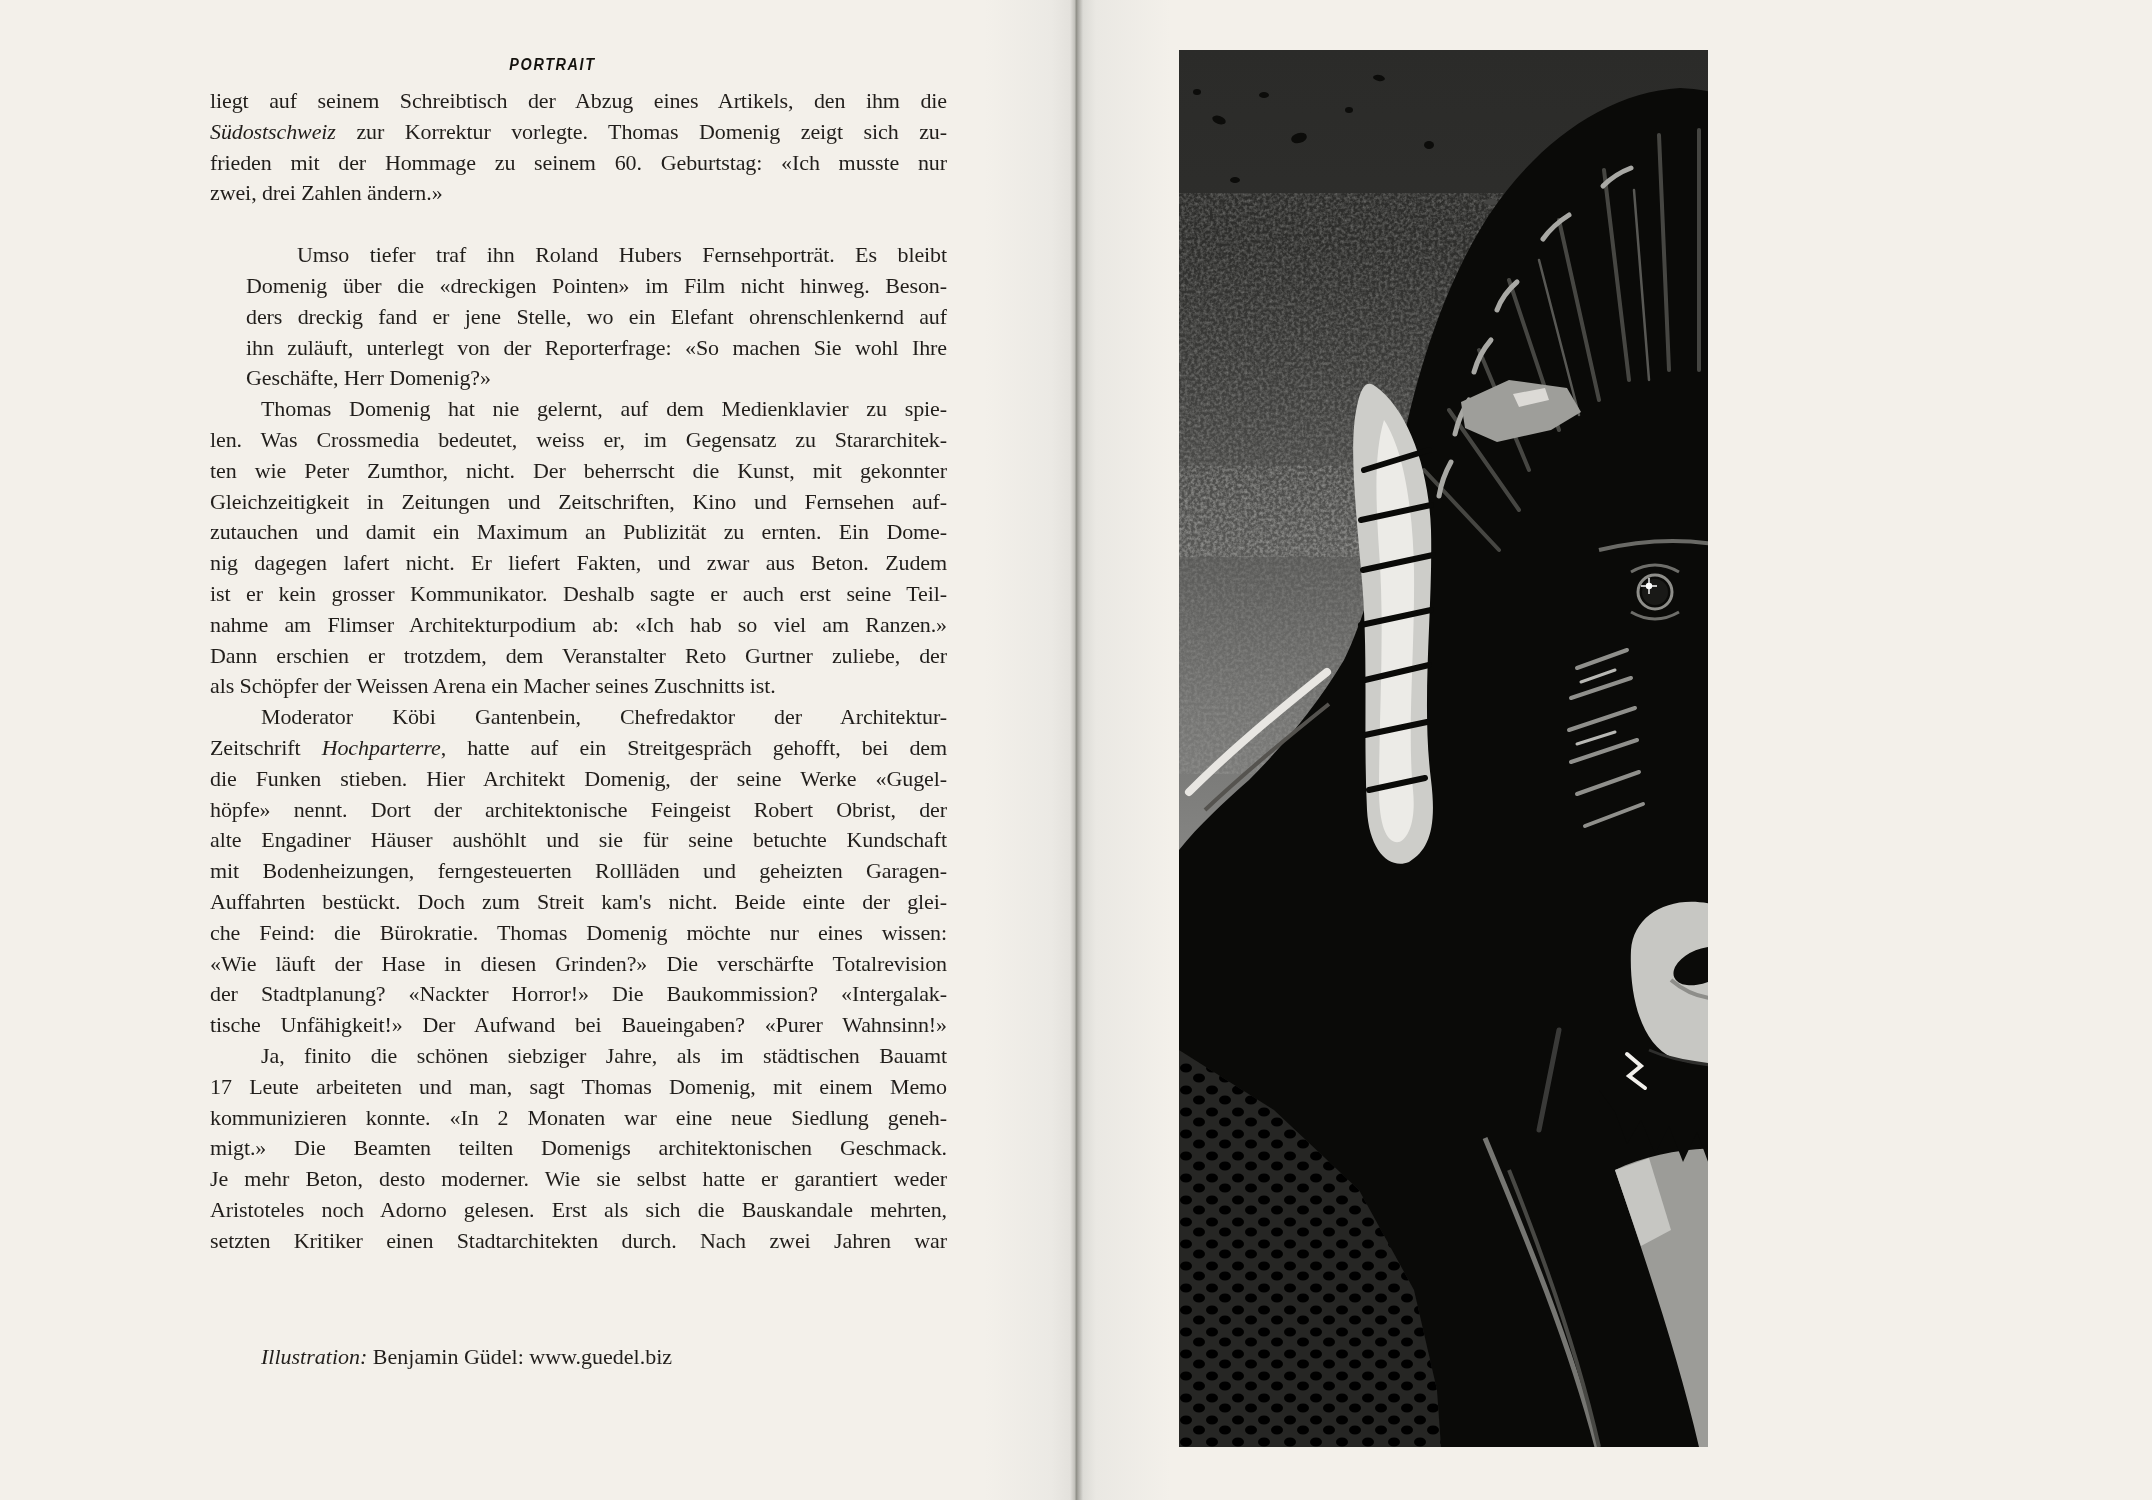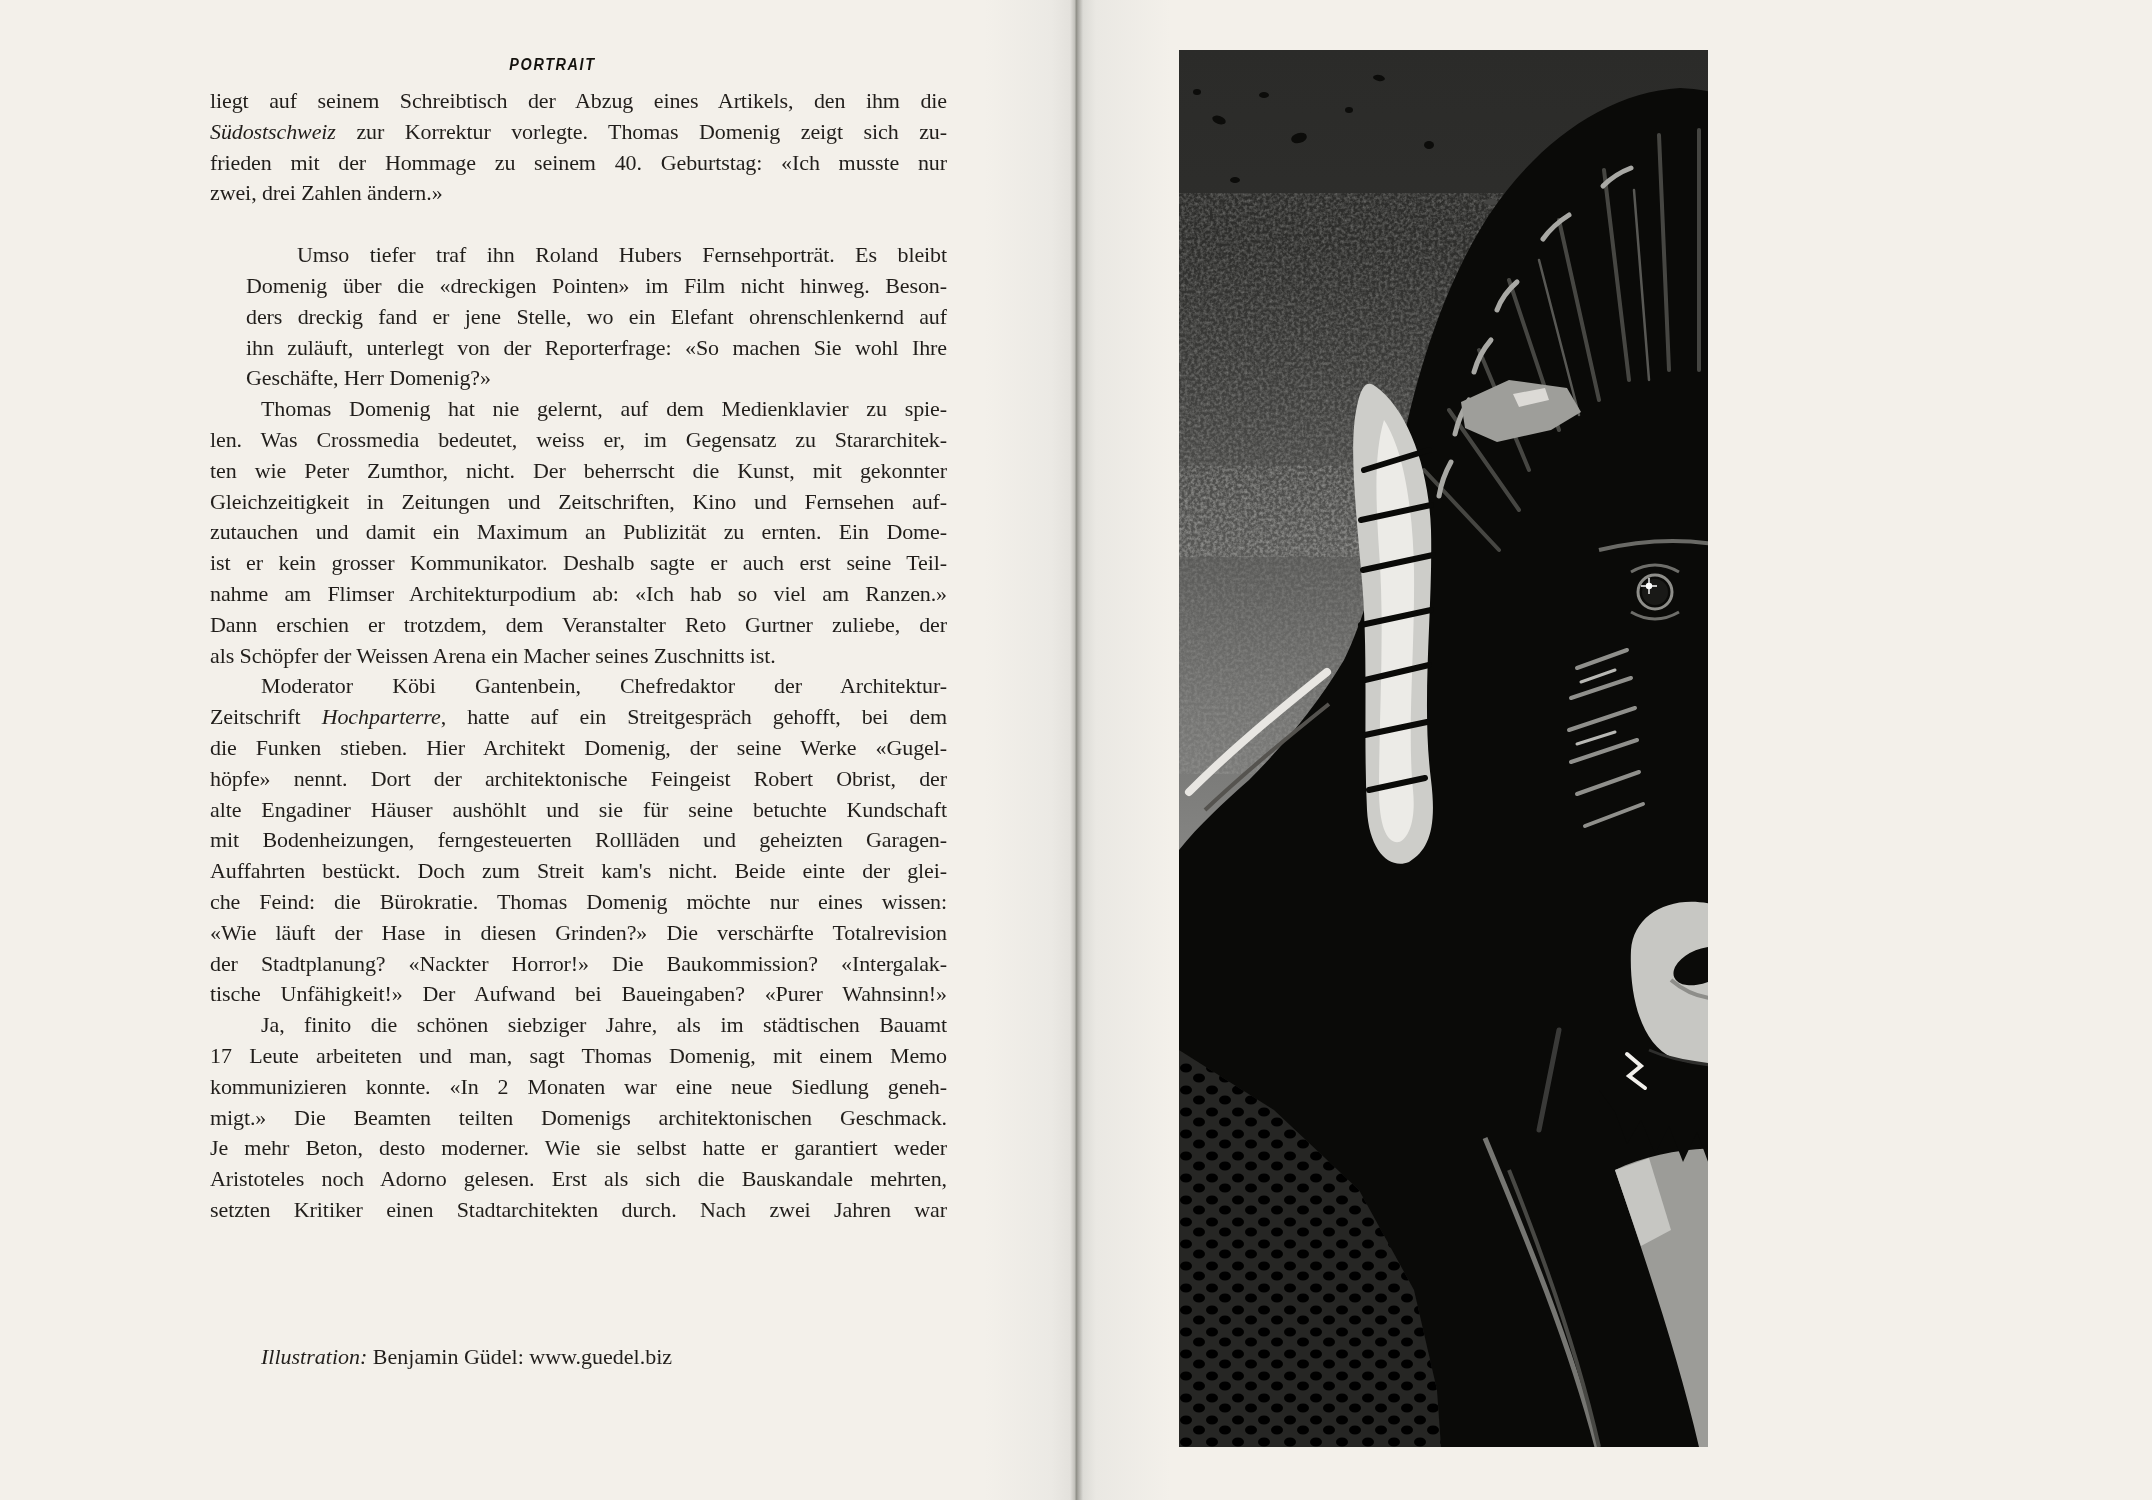--- a/index.html
+++ b/index.html
@@ -42,36 +42,37 @@
 <body>
 
 <div class="spread">
 
   <div>
     <div class="kicker">PORTRAIT</div>
     <div class="body-text">
         <div class="para">
           <div class="line"><span>liegt auf seinem Schreibtisch der Abzug eines Artikels, den ihm die</span></div>
           <div class="line"><em>Südostschweiz</em><span> zur Korrektur vorlegte. Thomas Domenig zeigt sich zu-</span></div>
-          <div class="line"><span>frieden mit der Hommage zu seinem 40. Geburtstag: «Ich musste nur</span></div>
+          <div class="line"><span>frieden mit der Hommage zu seinem 60. Geburtstag: «Ich musste nur</span></div>
           <div class="line end"><span>zwei, drei Zahlen ändern.»</span></div>
         </div>
         <div class="para gap">
           <div class="line indent"><span>Umso tiefer traf ihn Roland Hubers Fernsehporträt. Es bleibt</span></div>
           <div class="line"><span>Domenig über die «dreckigen Pointen» im Film nicht hinweg. Beson-</span></div>
           <div class="line"><span>ders dreckig fand er jene Stelle, wo ein Elefant ohrenschlenkernd auf</span></div>
           <div class="line"><span>ihn zuläuft, unterlegt von der Reporterfrage: «So machen Sie wohl Ihre</span></div>
           <div class="line end"><span>Geschäfte, Herr Domenig?»</span></div>
         </div>
         <div class="para">
           <div class="line indent"><span>Thomas Domenig hat nie gelernt, auf dem Medienklavier zu spie-</span></div>
           <div class="line"><span>len. Was Crossmedia bedeutet, weiss er, im Gegensatz zu Stararchitek-</span></div>
           <div class="line"><span>ten wie Peter Zumthor, nicht. Der beherrscht die Kunst, mit gekonnter</span></div>
           <div class="line"><span>Gleichzeitigkeit in Zeitungen und Zeitschriften, Kino und Fernsehen auf-</span></div>
           <div class="line"><span>zutauchen und damit ein Maximum an Publizität zu ernten. Ein Dome-</span></div>
+          <div class="line"><span>nig dagegen lafert nicht. Er liefert Fakten, und zwar aus Beton. Zudem</span></div>
           <div class="line"><span>ist er kein grosser Kommunikator. Deshalb sagte er auch erst seine Teil-</span></div>
           <div class="line"><span>nahme am Flimser Architekturpodium ab: «Ich hab so viel am Ranzen.»</span></div>
           <div class="line"><span>Dann erschien er trotzdem, dem Veranstalter Reto Gurtner zuliebe, der</span></div>
           <div class="line end"><span>als Schöpfer der Weissen Arena ein Macher seines Zuschnitts ist.</span></div>
         </div>
         <div class="para">
           <div class="line indent"><span>Moderator Köbi Gantenbein, Chefredaktor der Architektur-</span></div>
           <div class="line"><span>Zeitschrift </span><em>Hochparterre</em><span>, hatte auf ein Streitgespräch gehofft, bei dem</span></div>
           <div class="line"><span>die Funken stieben. Hier Architekt Domenig, der seine Werke «Gugel-</span></div>
           <div class="line"><span>höpfe» nennt. Dort der architektonische Feingeist Robert Obrist, der</span></div>

